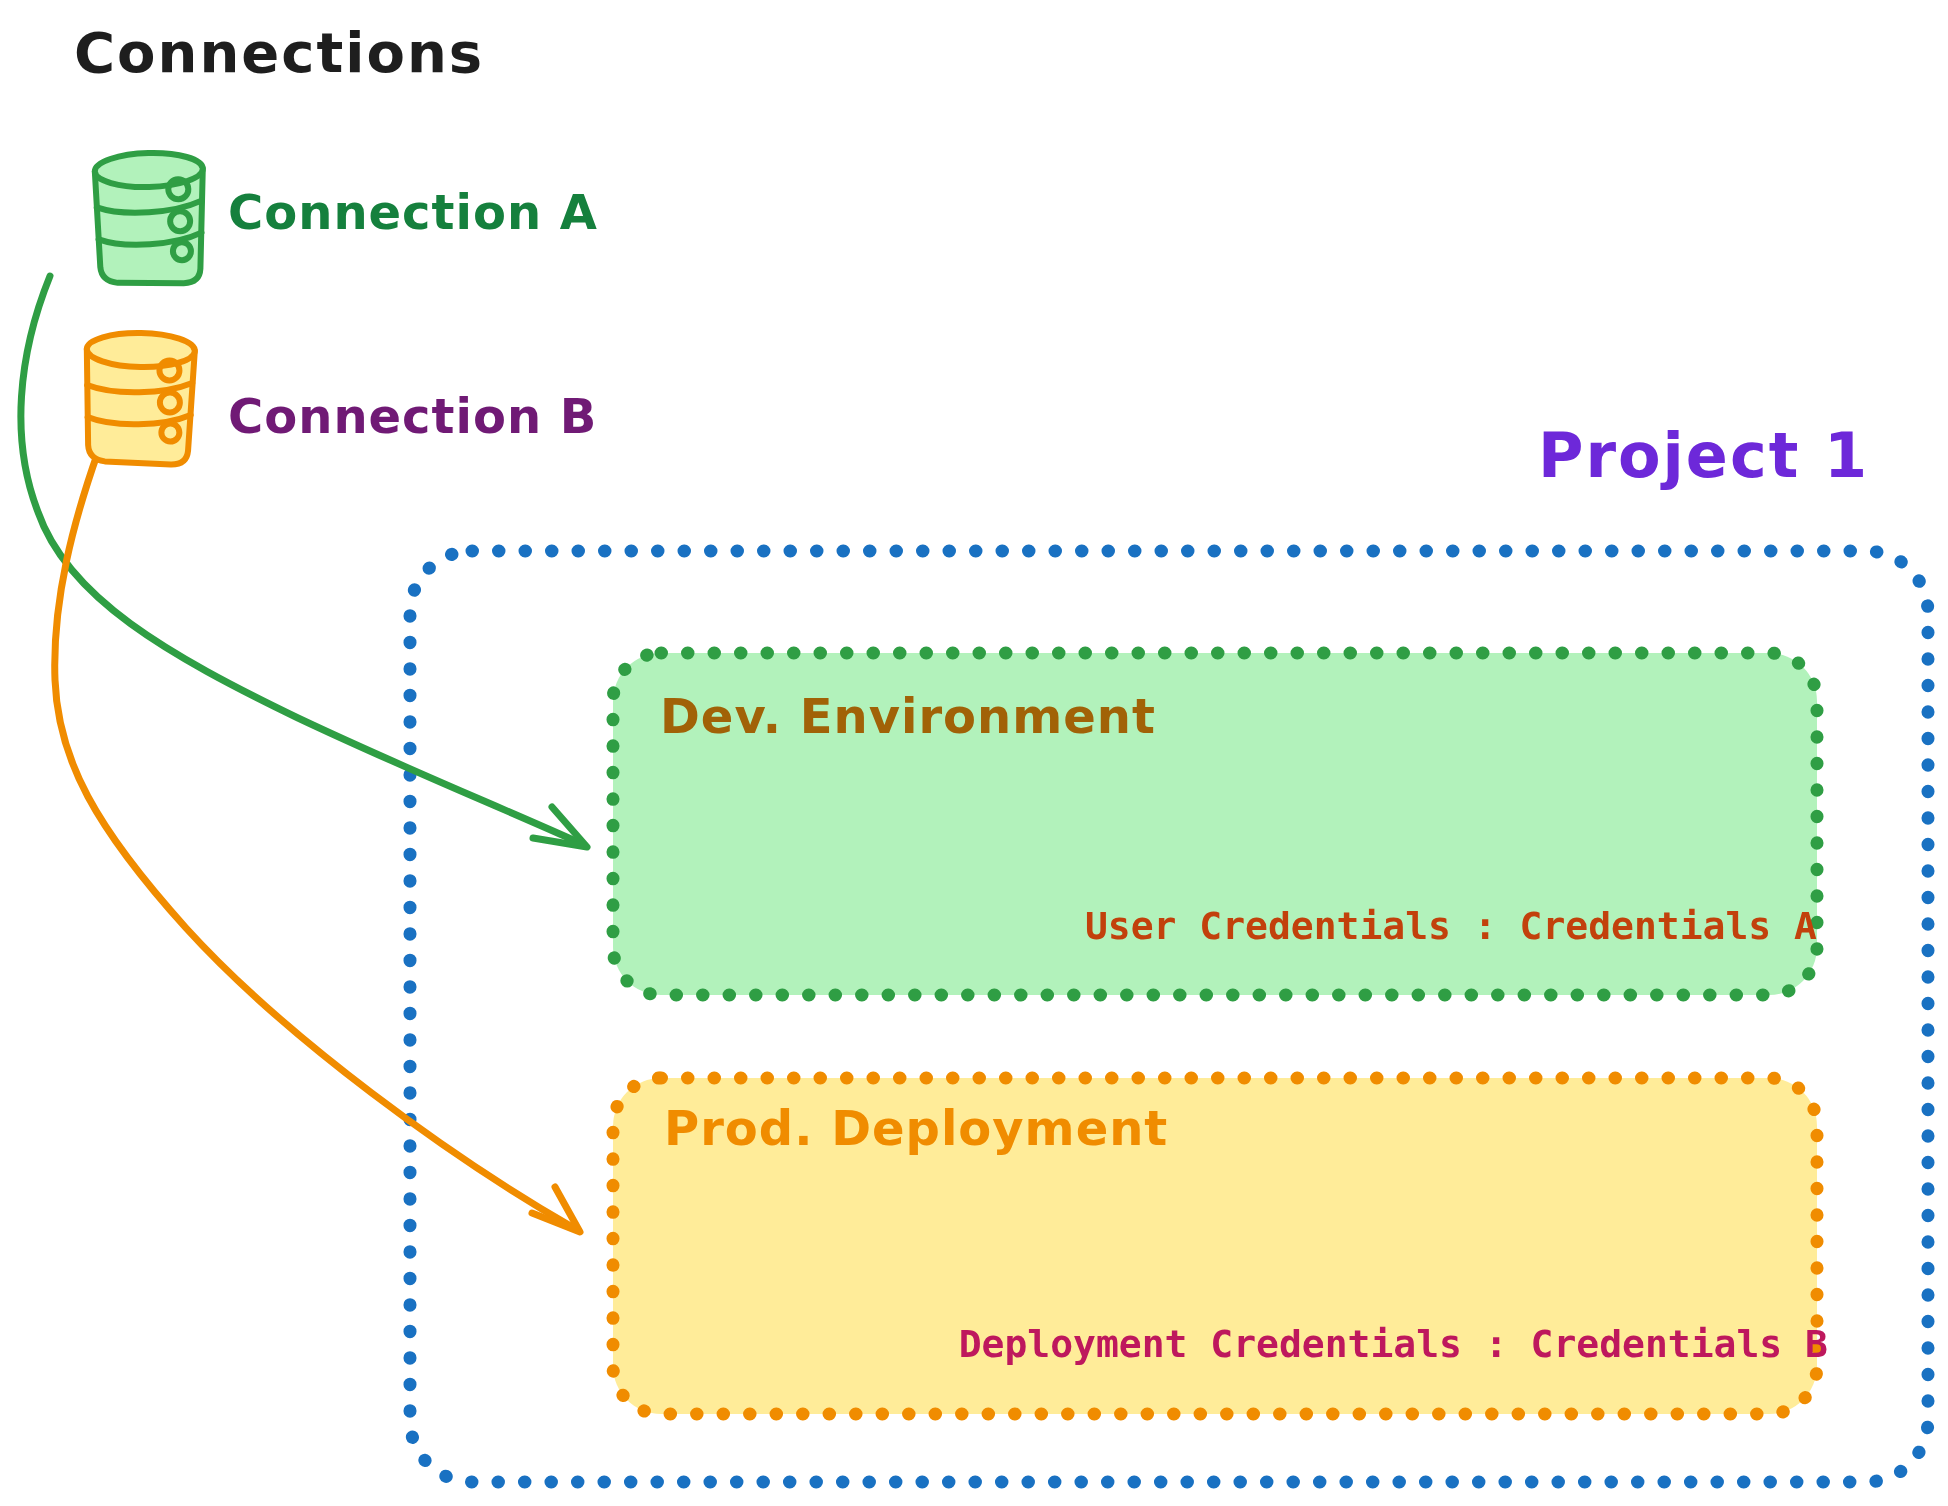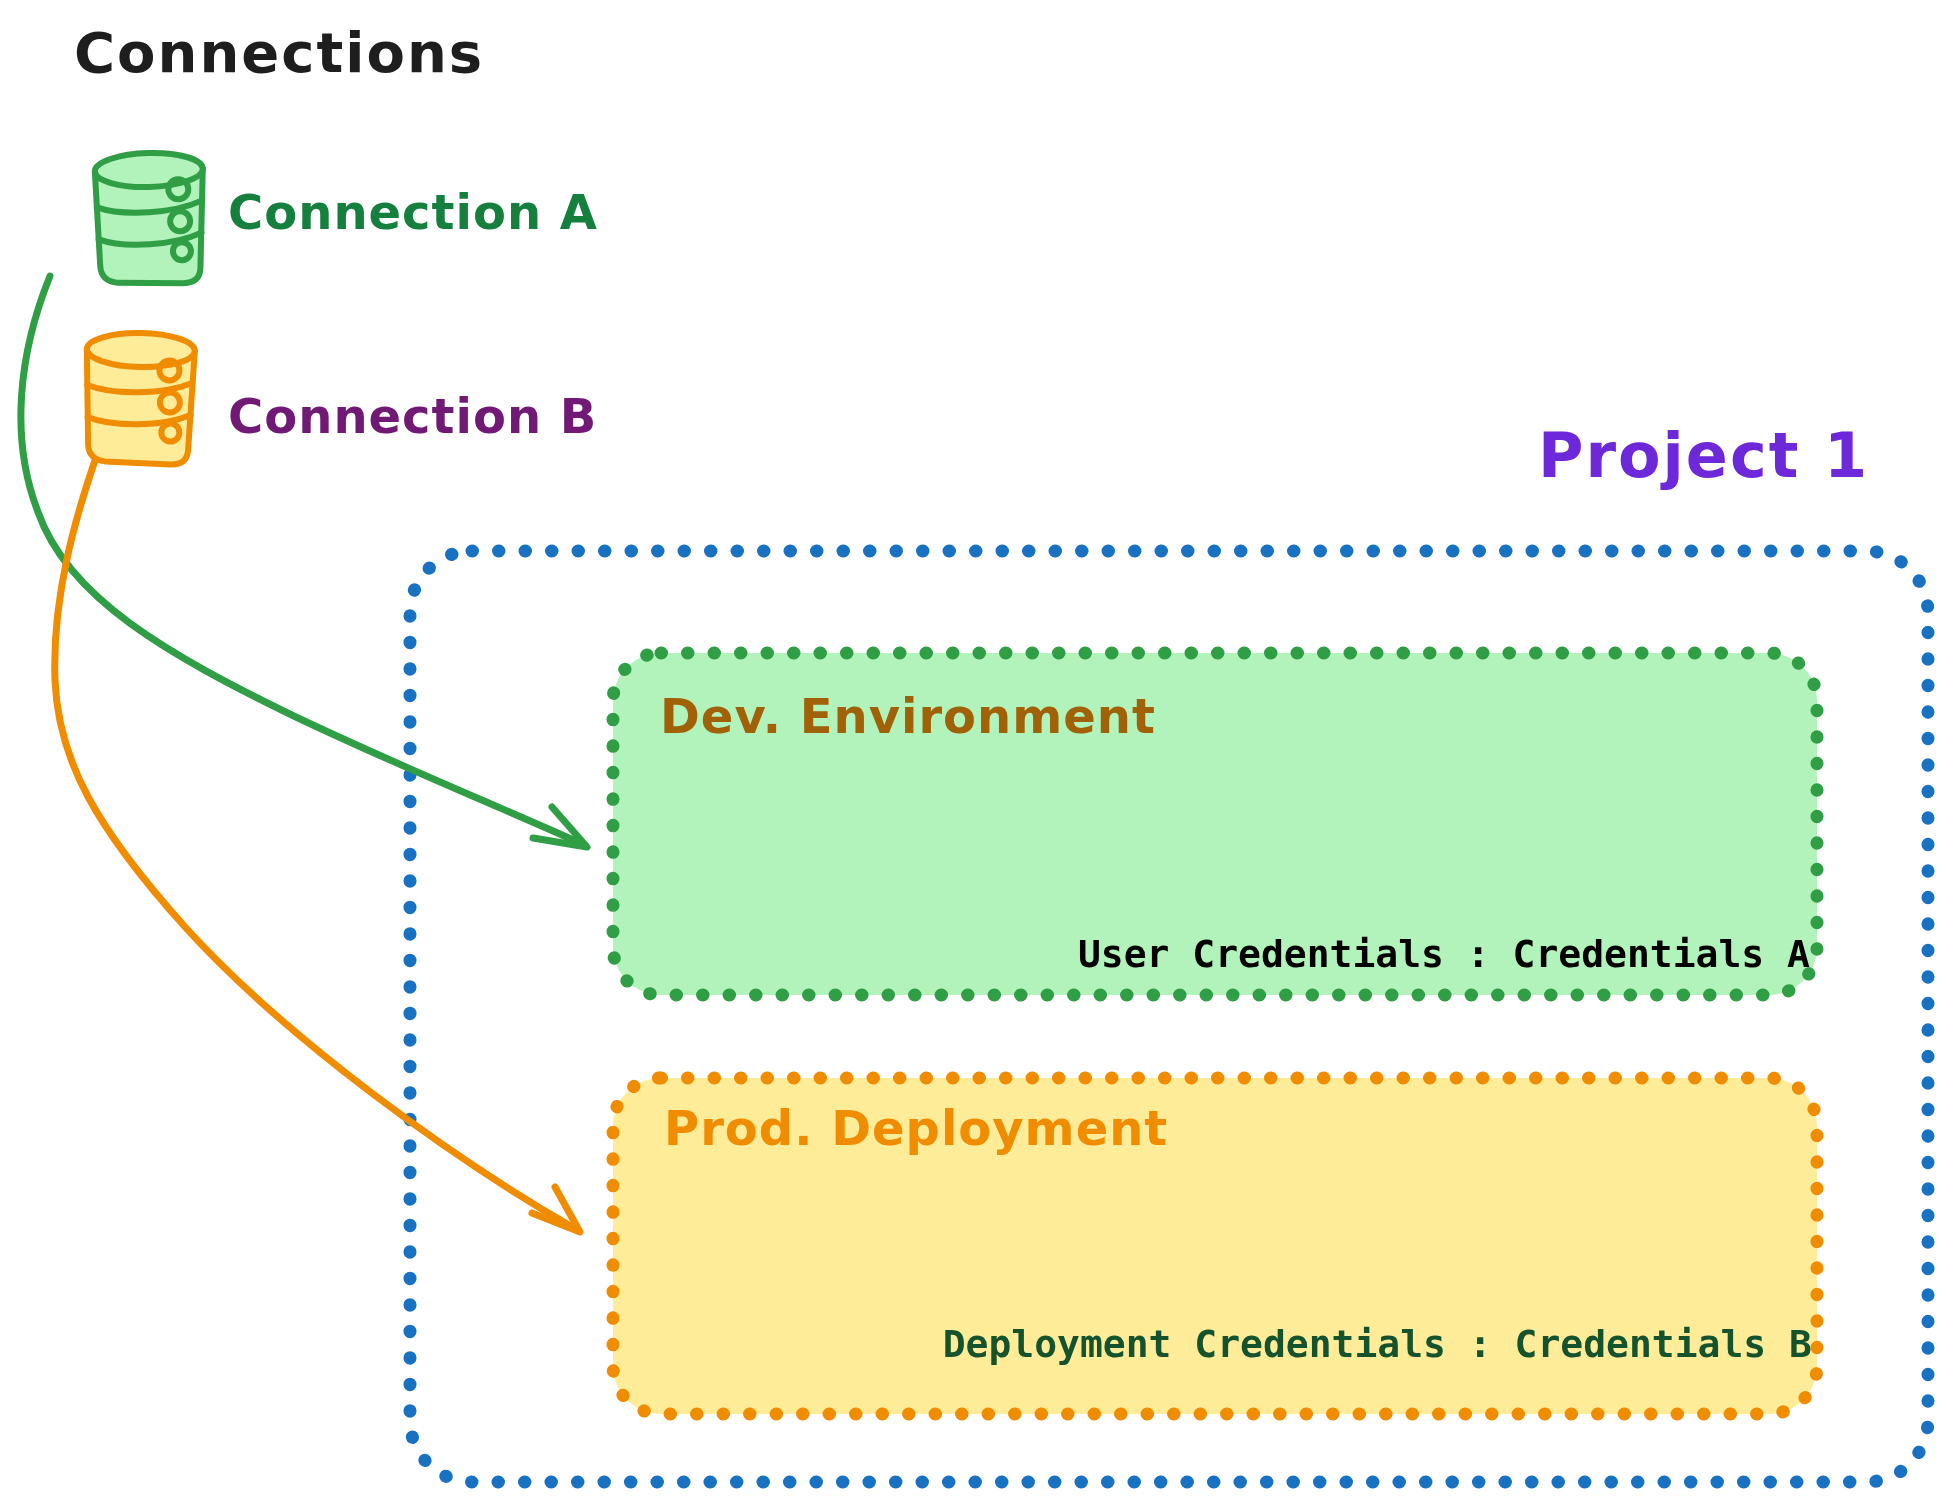--- a/index.html
+++ b/index.html
@@ -27,22 +27,22 @@
     font-size: 62px; font-weight: 800; color: #6d28d9;
     letter-spacing: 2px;
   }
   .env-title { font-size: 48px; font-weight: 700; letter-spacing: 1px; }
   .dev-title  { left: 660px; top: 690px;  color: #a16207; }
   .prod-title { left: 664px; top: 1102px; color: #f08c00; }
   .creds {
     font-family: "DejaVu Sans Mono", "Liberation Mono", monospace;
     font-size: 38px; font-weight: 700; letter-spacing: 0px;
   }
-  .dev-creds  { right: 186px; top: 906px;  color: #000000; margin-top: 28px; }
-  .prod-creds { right: 184px; top: 1324px; color: #14532d; }
+  .dev-creds  { right: 179px; top: 906px;  color: #c2410c; }
+  .prod-creds { right: 168px; top: 1324px; color: #be185d; }
 </style>
 </head>
 <body>
 
 <div id="canvas">
 
   <svg id="scene-svg" width="1948" height="1506" viewBox="0 0 1948 1506">
 
     <rect x="410" y="551" width="1518" height="931" rx="62" ry="62" fill="none" stroke="#1971c2" stroke-width="13" stroke-dasharray="0.5 26" stroke-linecap="round"></rect>
 

